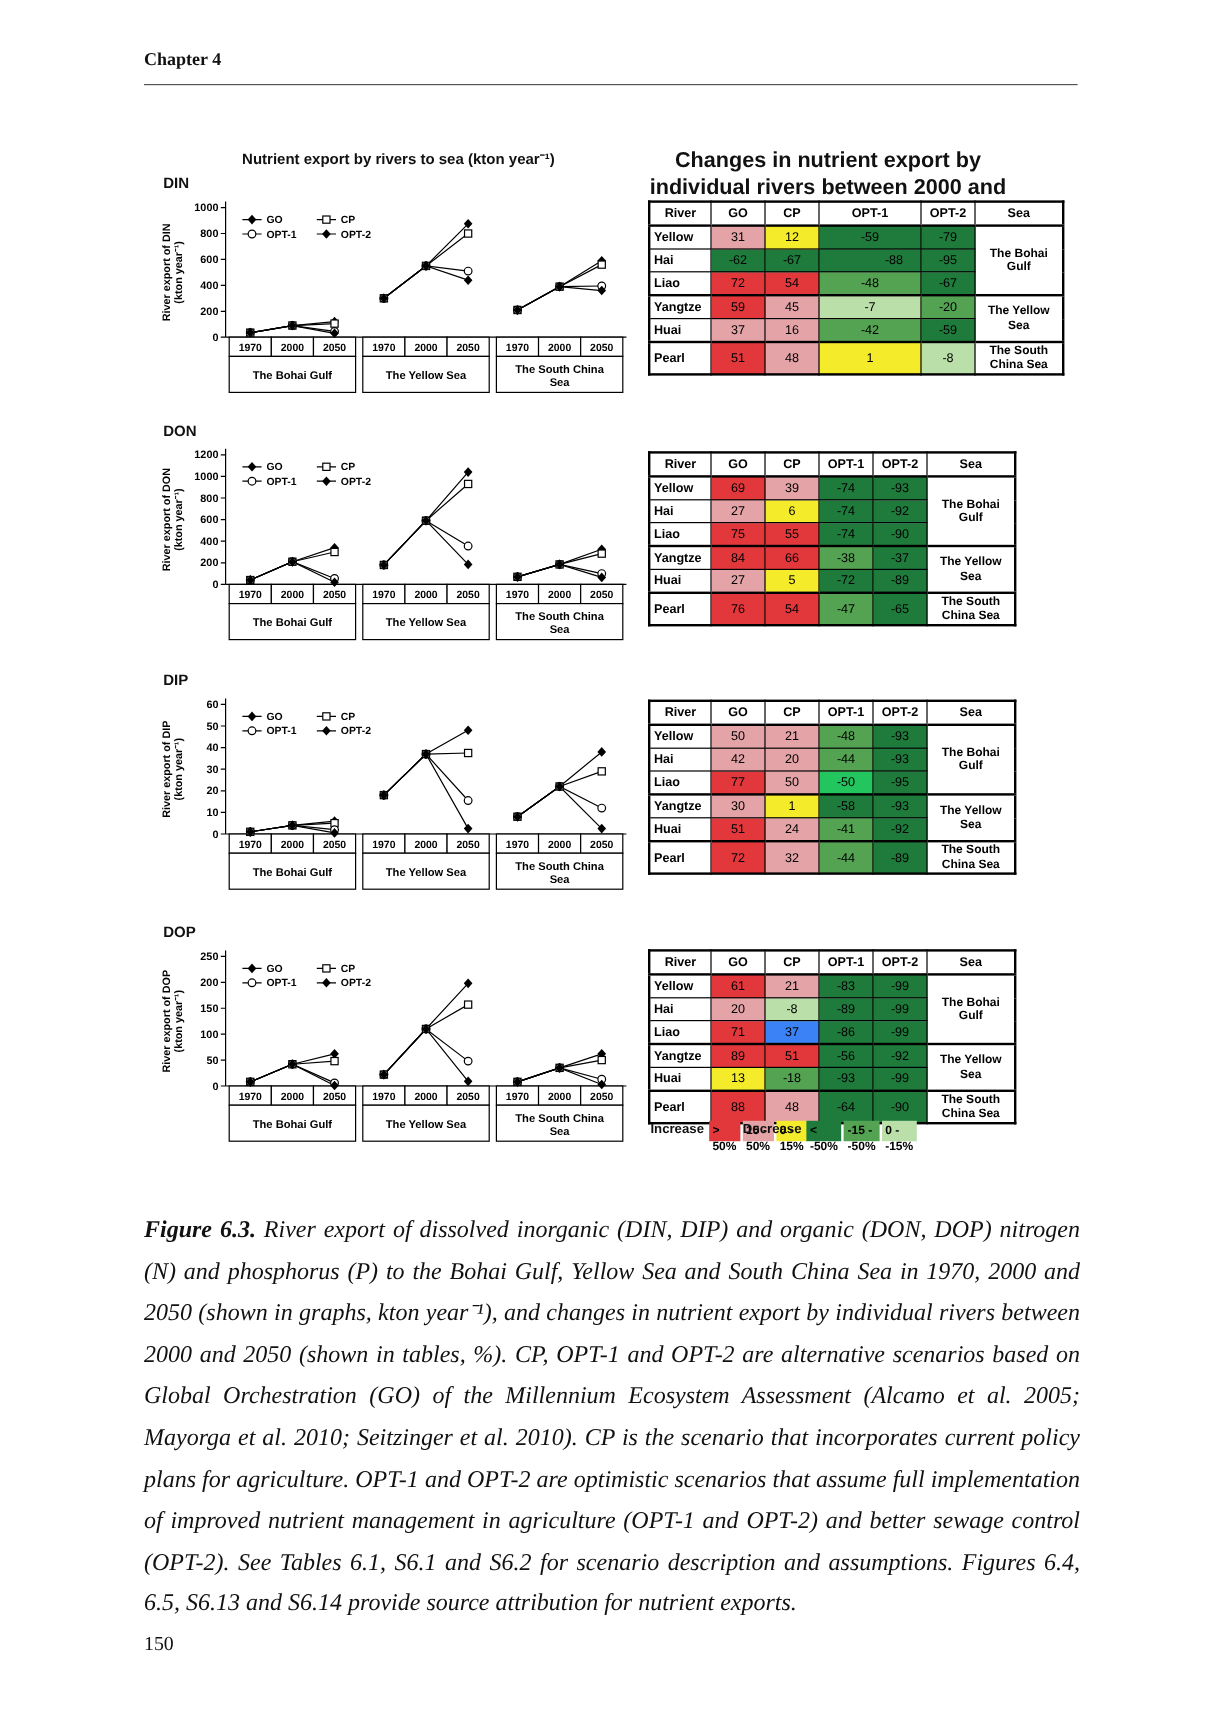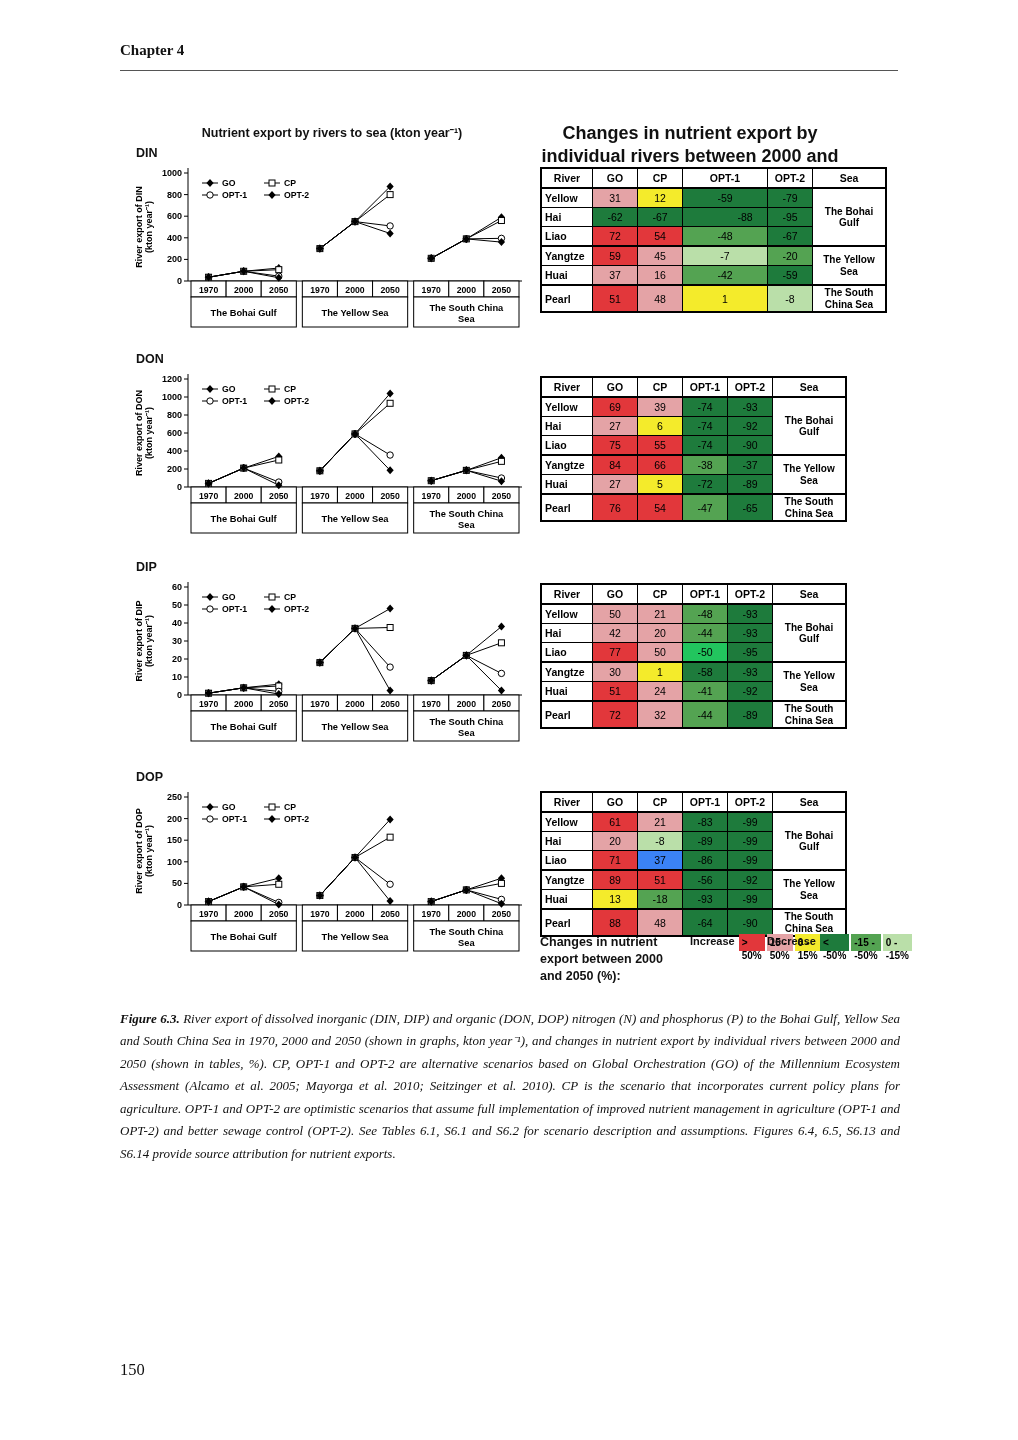--- a/index.html
+++ b/index.html
@@ -33,21 +33,21 @@
 
   .scale-legend{position:absolute;left:540px;top:934px;width:300px;display:flex;gap:6px;
         font-family:"Liberation Sans",sans-serif;}
   .scale-label{width:150px;font-weight:bold;font-size:12.5px;line-height:1.35;}
   .scale-grid{display:flex;gap:2px;}
   .cs-col{display:flex;flex-direction:row;gap:2px;width:75px;}
   .cs-header{font-weight:bold;font-size:11px;padding:1px 2px;}
   .cs-cell{font-weight:bold;font-size:10px;color:#000;padding:2px 3px;height:13px;line-height:13px;}
 
   .caption{position:absolute;left:120px;top:1008px;width:780px;
-        font-style:italic;font-size:13px;line-height:1.73;text-align:justify;}
+        font-style:italic;font-size:20px;line-height:1.73;text-align:justify;}
   .cap-lead{font-weight:bold;}
   .page-num{position:absolute;left:120px;top:1360px;font-size:16.5px;}
 </style>
 </head>
 <body>
 
 <div class="page">
 
   <div class="chapter-header">
     <span>Chapter 4</span>
@@ -716,21 +716,20 @@
             <td style="background: rgb(228, 163, 166);">48</td>
             <td style="background: rgb(30, 123, 60);">-64</td>
             <td style="background: rgb(30, 123, 60);">-90</td>
             <th class="sea" rowspan="1">The South China Sea</th>
           </tr>
         </tbody>
       </table>
     </div>
 
   <div class="scale-legend">
-    <div class="scale-label">Changes in nutrient export between 2000 and 2050 (%):</div>
     <div class="scale-grid">
         <div class="cs-col">
           <div class="cs-header">Increase</div>
           <div class="cs-cell" style="background: rgb(226, 55, 59);">&gt; 50%</div>
           <div class="cs-cell" style="background: rgb(228, 163, 166);">15 - 50%</div>
           <div class="cs-cell" style="background: rgb(244, 235, 43);">0 - 15%</div>
         </div>
         <div class="cs-col">
           <div class="cs-header">Decrease</div>
           <div class="cs-cell" style="background: rgb(30, 123, 60);">&lt; -50%</div>

